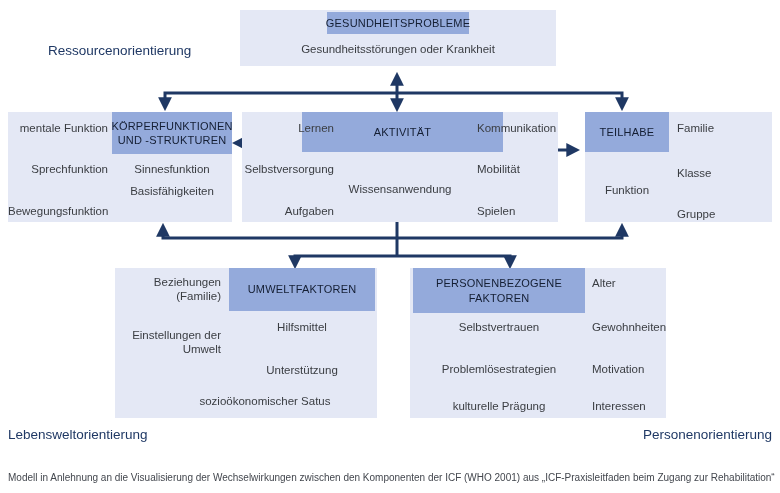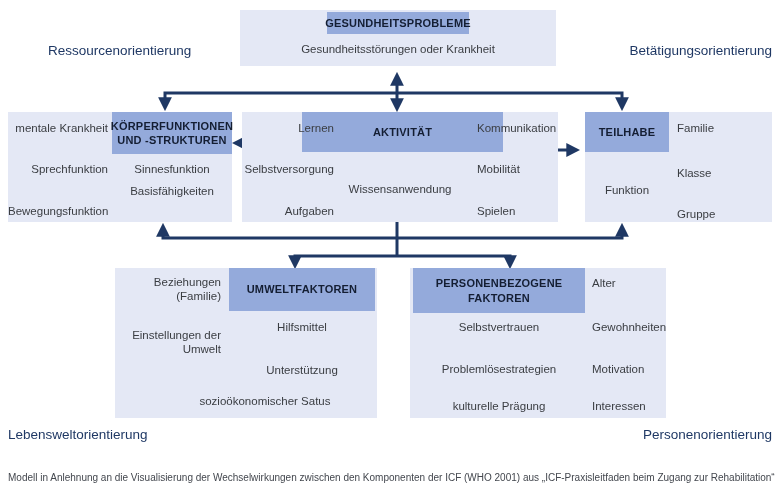--- a/index.html
+++ b/index.html
@@ -1,19 +1,19 @@
 <!DOCTYPE html>
 <html><head>
 <meta charset="utf-8">
 <style>
   html,body{margin:0;padding:0;background:#ffffff;}
   .canvas{position:relative;width:780px;height:493px;background:#ffffff;
           font-family:"Liberation Sans",sans-serif;overflow:hidden;}
   .box{position:absolute;background:#e4e8f5;}
-  .hdr{position:absolute;background:#94aadb;color:#141e33;font-weight:bold;font-size:11px;
+  .hdr{position:absolute;background:#94aadb;color:#141e33;font-weight:normal;font-size:11px;
        display:flex;flex-direction:column;align-items:center;justify-content:center;
        text-align:center;line-height:1.3;letter-spacing:.2px;}
   .item{position:absolute;font-size:11.5px;color:#3a3d42;line-height:1.25;white-space:normal;}
   .nowrap{white-space:nowrap;}
   .r{text-align:right;}
   .c{text-align:center;}
   .corner{position:absolute;font-size:13.5px;color:#1f3864;}
   .caption{position:absolute;font-size:10px;color:#43474e;white-space:nowrap;}
   .arrows{position:absolute;left:0;top:0;pointer-events:none;}
   .topbox{display:flex;flex-direction:column;align-items:center;}
@@ -36,35 +36,34 @@
       <path d="M165,107 L165,93 L622,93 L622,107" marker-start="url(#ah)" marker-end="url(#ah)"></path>
       <line x1="236" y1="143" x2="287" y2="143" marker-start="url(#ah)" marker-end="url(#ah)"></line>
       <line x1="522" y1="150" x2="576" y2="150" marker-start="url(#ah)" marker-end="url(#ah)"></line>
       <path d="M163,227 L163,238 L622,238 L622,227" marker-start="url(#ah)" marker-end="url(#ah)"></path>
       <line x1="397" y1="222" x2="397" y2="257"></line>
       <path d="M295,265 L295,256 L510,256 L510,265" marker-start="url(#ah)" marker-end="url(#ah)"></path>
     </g>
   </svg>
 
   <div class="corner" style="left:8px;top:43px;margin-left:40px;">Ressourcenorientierung</div>
-  <div class="corner" style="right:8px;top:43px;">Betätigungsorientierung</div>
   <div class="corner" style="left:8px;top:427px;">Lebensweltorientierung</div>
   <div class="corner" style="right:8px;top:427px;">Personenorientierung</div>
 
   <div class="box topbox" style="left:240px;top:10px;width:316px;height:56px;">
     <div class="hdr">GESUNDHEITSPROBLEME</div>
     <div class="sub">Gesundheitsstörungen oder Krankheit</div>
   </div>
 
   <div class="box" style="left:8px;top:112px;width:224px;height:110px;">
     <div class="hdr" style="left:104px;top:0;width:120px;height:42px;">
       <span>KÖRPERFUNKTIONEN</span>
       <span>UND -STRUKTUREN</span>
     </div>
-    <div class="item r nowrap" style="left:0;top:9px;width:100px;">mentale Krankheit</div>
+    <div class="item r nowrap" style="left:0;top:9px;width:100px;">mentale Funktion</div>
     <div class="item r nowrap" style="left:0;top:50px;width:100px;">Sprechfunktion</div>
     <div class="item r nowrap" style="left:0;top:92px;width:100px;">Bewegungsfunktion</div>
     <div class="item c nowrap" style="left:104px;top:72px;width:120px;">Basisfähigkeiten</div>
     <div class="item c nowrap" style="left:104px;top:50px;width:120px;">Sinnesfunktion</div>
   </div>
 
   <div class="box" style="left:242px;top:112px;width:316px;height:110px;">
     <div class="hdr" style="left:60px;top:0;width:201px;height:40px;">
       <span>AKTIVITÄT</span>
     </div>

